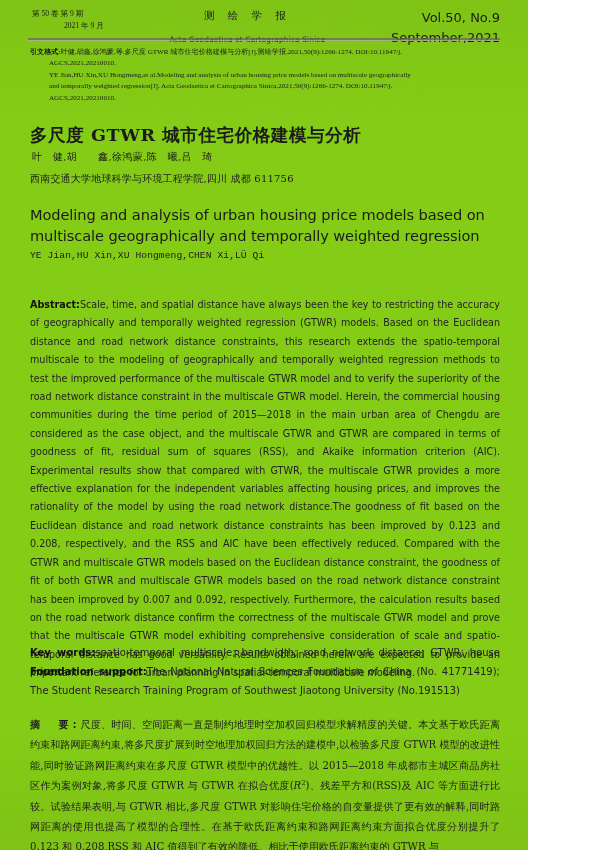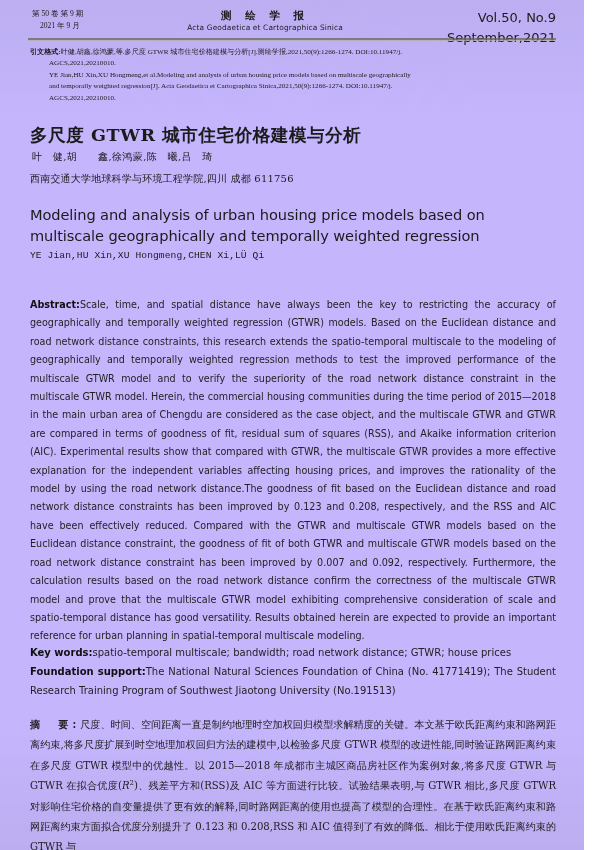--- a/index.html
+++ b/index.html
@@ -2,23 +2,23 @@
 <html><head>
 <meta charset="utf-8">
 <style>
   html, body {
     margin: 0;
     padding: 0;
     background: #ffffff;
   }
   .page {
     position: relative;
-    width: 584px;
+    width: 528px;
     height: 850px;
-    background: #c4b5fd;
+    background: #84cc16;
     overflow: hidden;
     font-family: "Liberation Serif", "DejaVu Serif", serif;
     color: #1b1b1b;
     box-sizing: border-box;
   }
   
   .page::after {
     content: "";
     position: absolute;
     inset: 0;
@@ -39,35 +39,36 @@
     display: flex;
     align-items: flex-start;
     justify-content: space-between;
   }
   .mast-col {
     font-size: 7.6px;
     line-height: 1.55;
     white-space: nowrap;
   }
   .mast-left { text-align: left; padding-left: 4px; }
-  .mast-left .l2 { padding-left: 8px; }
+  .mast-left .l2 { padding-left: 8px; margin-left: 24px; }
   .mast-center { text-align: center; flex: 1; }
   .mast-right { text-align: right; }
   .journal-cn {
     font-size: 10.5px;
     letter-spacing: 5px;
-    font-weight: 700;
+    font-weight: 400;
     font-family: "DejaVu Serif", "Liberation Serif", serif;
     line-height: 1.35;
   }
   .journal-en {
     font-size: 7.4px;
     font-family: "DejaVu Sans", "Liberation Sans", sans-serif;
     letter-spacing: .15px;
     line-height: 1.5;
+    margin-top: 12px;
   }
   .mast-right .r1, .mast-right .r2 {
     font-family: "DejaVu Sans", "Liberation Sans", sans-serif;
     font-size: 13px;
   }
   .rule {
     position: absolute;
     left: 28px;
     right: 28px;
     top: 38px;

